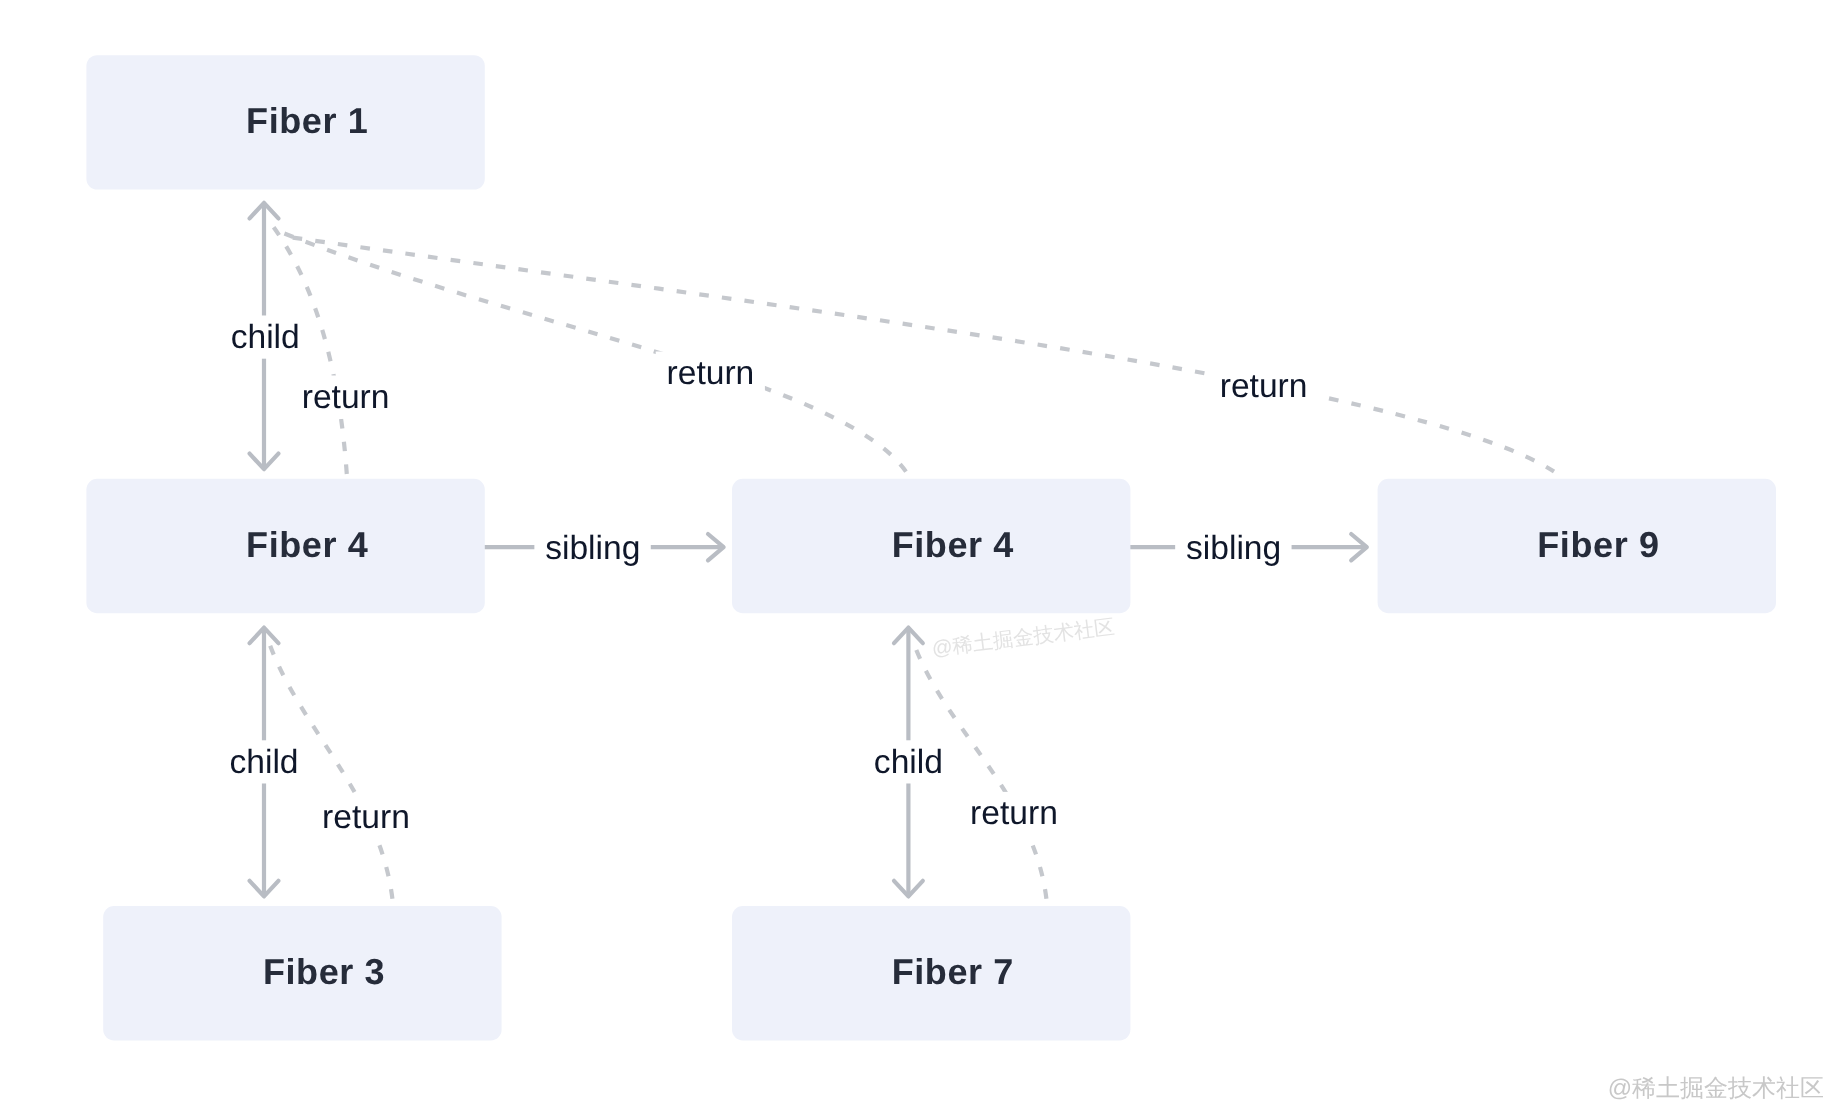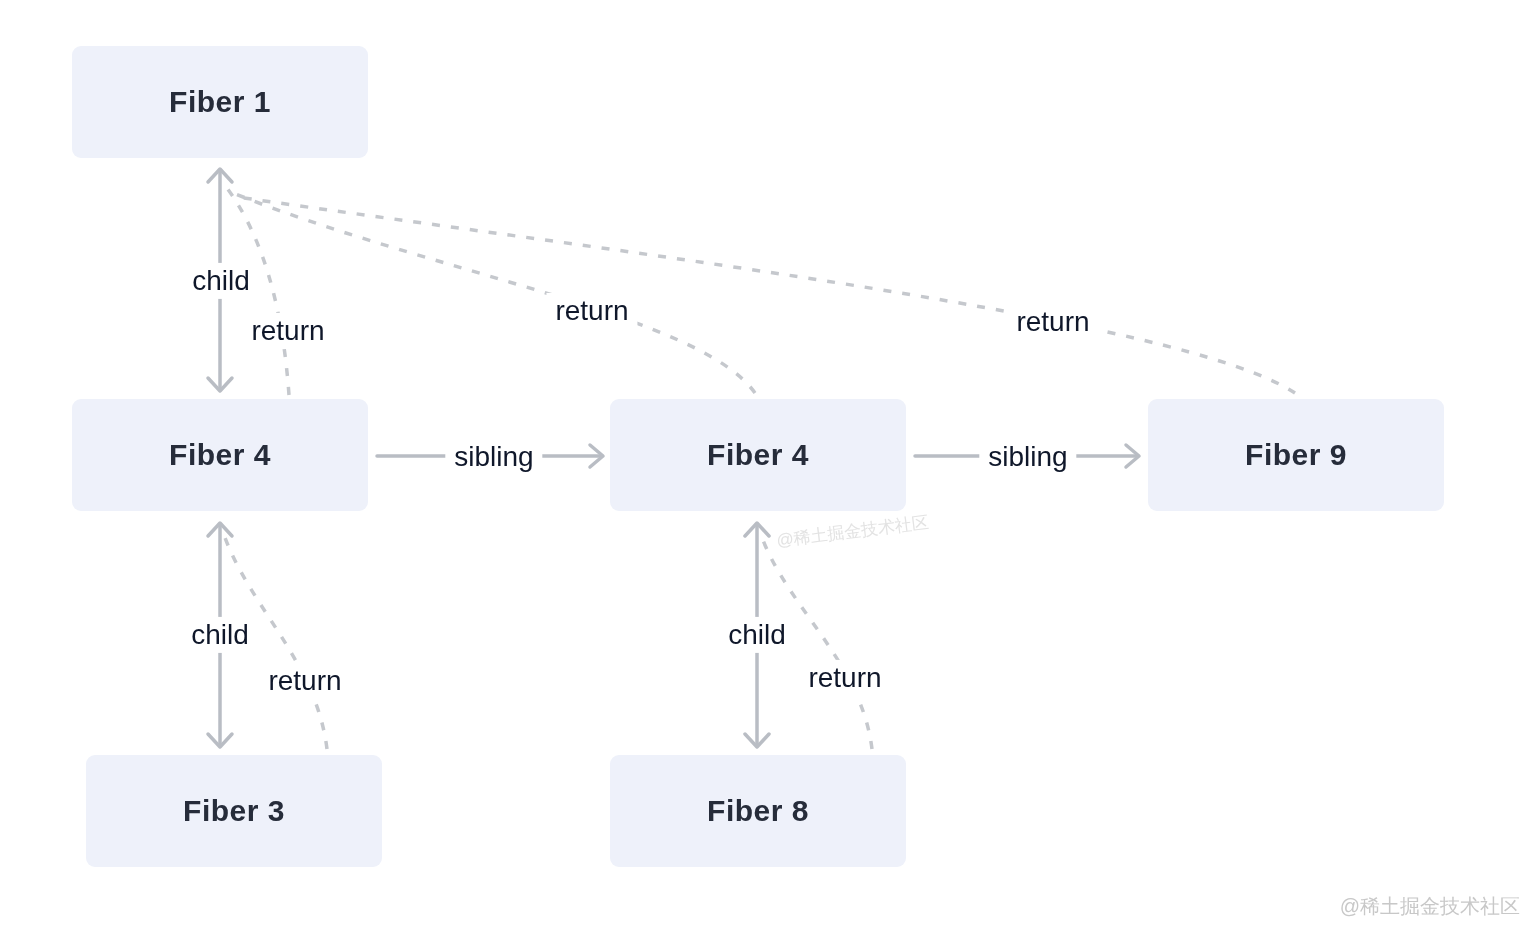--- a/index.html
+++ b/index.html
@@ -13,20 +13,21 @@
   .edges-layer { position:absolute; left:0; top:0; z-index:1; }
   .node {
     position:absolute;
     width:296px; height:112px;
     background:#eef1fa;
     border-radius:9px;
     display:flex; align-items:center; justify-content:center;
     font-size:30px; font-weight:bold; color:#262c3a;
     z-index:3;
     letter-spacing:0.5px;
+    padding-left:36px;
   }
   .edge-label {
     position:absolute;
     transform:translate(-50%,-50%);
     background:#ffffff;
     padding:2px 9px;
     font-size:28px;
     color:#0f172a;
     line-height:1.15;
     z-index:2;
@@ -102,18 +103,18 @@
   <div class="edge-label" style="left:1053px; top:322px;">return</div>
   <div class="edge-label" style="left:220px; top:635px;">child</div>
   <div class="edge-label" style="left:305px; top:681px;">return</div>
   <div class="edge-label" style="left:757px; top:635px;">child</div>
   <div class="edge-label" style="left:845px; top:678px;">return</div>
 
   <div class="node n-fiber1">Fiber 1</div>
   <div class="node n-fiber2">Fiber 4</div>
   <div class="node n-fiber3">Fiber 3</div>
   <div class="node n-fiber4">Fiber 4</div>
-  <div class="node n-fiber5">Fiber 8</div>
+  <div class="node n-fiber5">Fiber 7</div>
   <div class="node n-fiber6">Fiber 9</div>
 
   <div class="watermark-corner">@稀土掘金技术社区</div>
 
 </div>
 
 </body></html>

